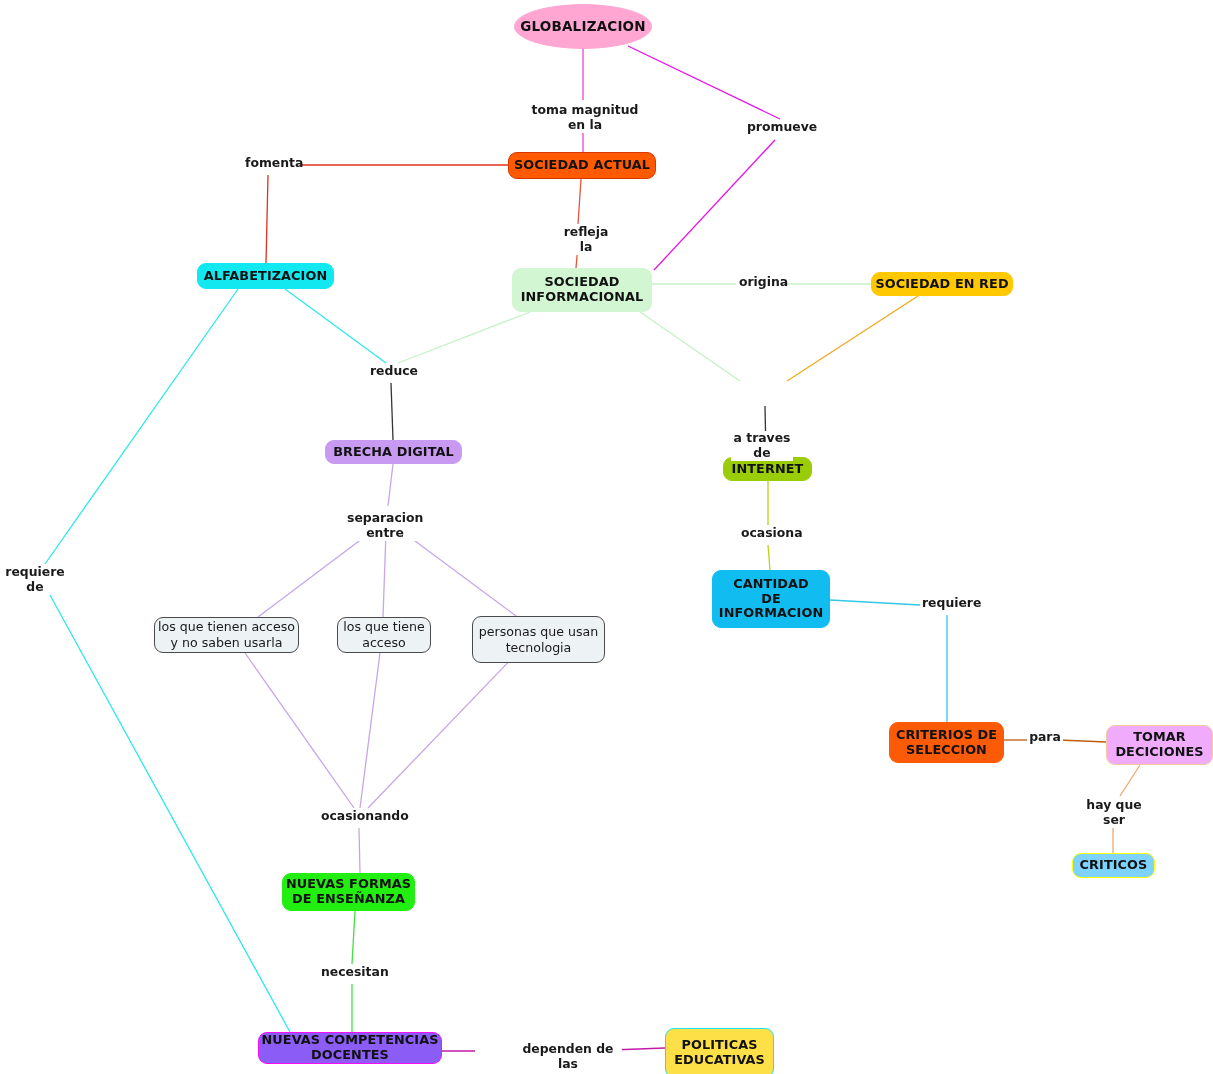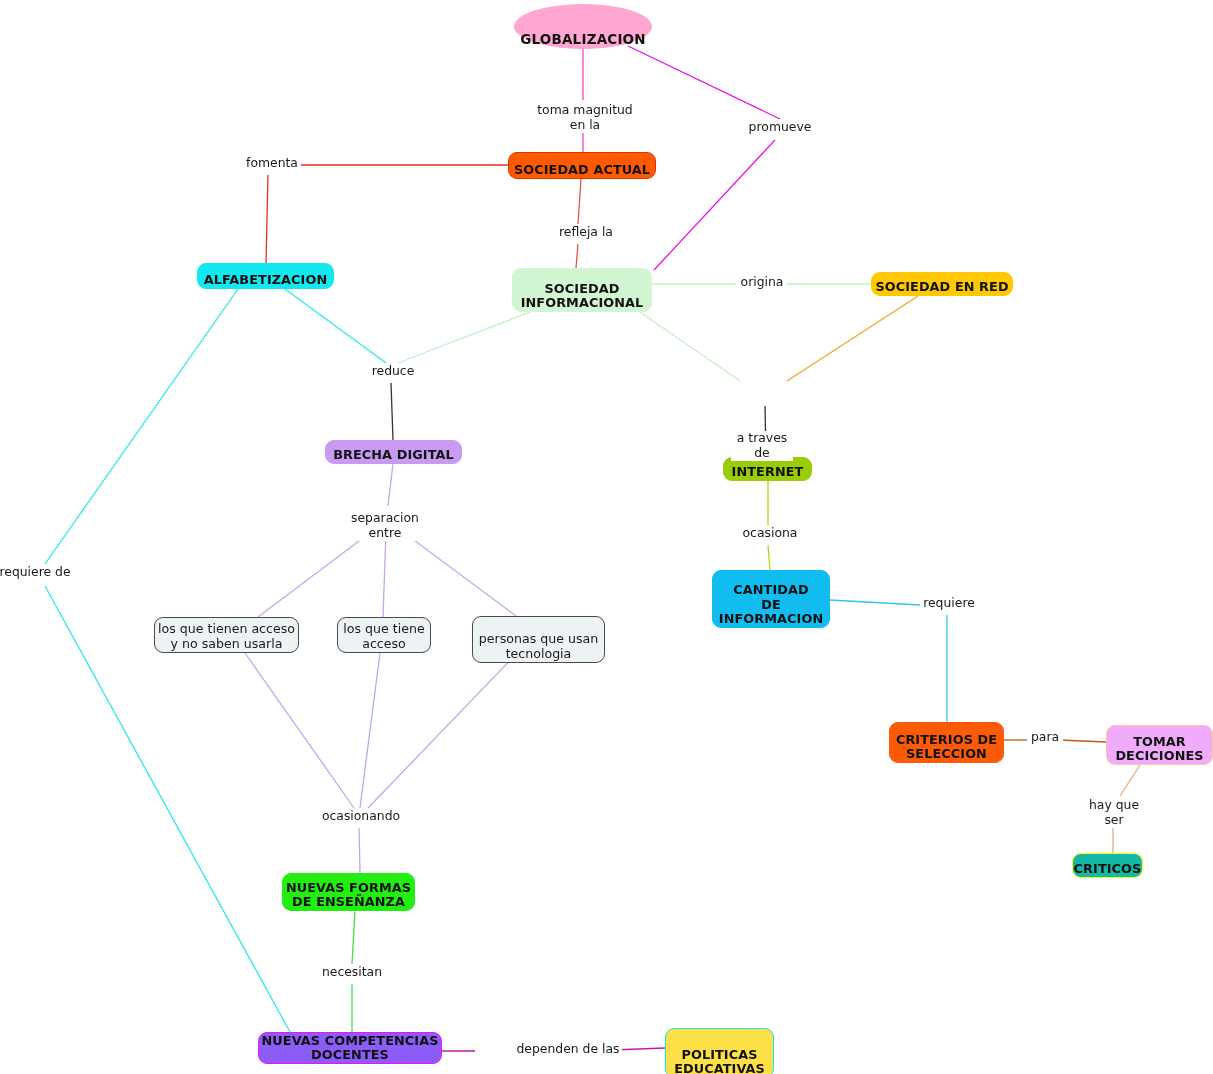--- a/index.html
+++ b/index.html
@@ -22,21 +22,21 @@
     left: 0;
     top: 0;
     width: 1213px;
     height: 1074px;
     pointer-events: none;
   }
   .node {
     position: absolute;
     box-sizing: border-box;
     display: flex;
-    align-items: flex-end;
+    align-items: center;
     justify-content: center;
     text-align: center;
     font-weight: bold;
     color: #111111;
     line-height: 1.15;
     white-space: pre-line;
     z-index: 5;
   }
   .node.ellipse {
     border-radius: 50%;
@@ -52,21 +52,21 @@
     border-radius: 9px;
     font-size: 12.6px;
     font-weight: normal;
     letter-spacing: 0px;
     color: #1a1a1a;
     line-height: 1.25;
   }
   .linklabel {
     position: absolute;
     font-size: 12.4px;
-    font-weight: normal;
+    font-weight: bold;
     color: #1a1a1a;
     text-align: center;
     line-height: 1.2;
     white-space: pre-line;
     background: #ffffff;
     padding: 0 2px;
     z-index: 6;
   }
 </style>
 </head>
@@ -128,21 +128,21 @@
 acceso</span></div>
       <div class="node softbox" style="left: 472px; top: 616px; width: 133px; height: 47px; background: rgb(237, 243, 245); border: 1px solid rgb(74, 74, 74);"><span>personas que usan
 tecnologia</span></div>
       <div class="node rounded" style="left: 712px; top: 570px; width: 118px; height: 58px; background: rgb(17, 189, 240); border: 1px solid rgb(17, 189, 240);"><span>CANTIDAD
 DE
 INFORMACION</span></div>
       <div class="node rounded" style="left: 889px; top: 722px; width: 115px; height: 41px; background: rgb(251, 91, 7); border: 1px solid rgb(251, 91, 7);"><span>CRITERIOS DE
 SELECCION</span></div>
       <div class="node rounded" style="left: 1106px; top: 725px; width: 107px; height: 40px; background: #f0abfc; border: 1px solid rgb(248, 201, 160);"><span>TOMAR
 DECICIONES</span></div>
-      <div class="node rounded" style="left: 1072px; top: 853px; width: 71px; height: 25px; background: #14b8a6; border: 1px solid rgb(255, 255, 0);"><span>CRITICOS</span></div>
+      <div class="node rounded" style="left: 1072px; top: 853px; width: 83px; height: 25px; background: #7dd3fc; border: 1px solid rgb(255, 255, 0);"><span>CRITICOS</span></div>
       <div class="node rounded" style="left: 282px; top: 873px; width: 133px; height: 38px; background: rgb(34, 238, 17); border: 1px solid rgb(34, 238, 17);"><span>NUEVAS FORMAS
 DE ENSEÑANZA</span></div>
       <div class="node rounded" style="left: 258px; top: 1032px; width: 184px; height: 32px; background: #8b5cf6; border: 1px solid rgb(245, 15, 245);"><span>NUEVAS COMPETENCIAS
 DOCENTES</span></div>
       <div class="node rounded" style="left: 665px; top: 1028px; width: 109px; height: 50px; background: #fde047; border: 1px solid rgb(17, 232, 240);"><span>POLITICAS
 EDUCATIVAS</span></div>
     </div>
   <div id="label-layer">
       <div class="linklabel" style="width: 110px; left: 528px; top: 103px;">toma magnitud
 en la</div>

